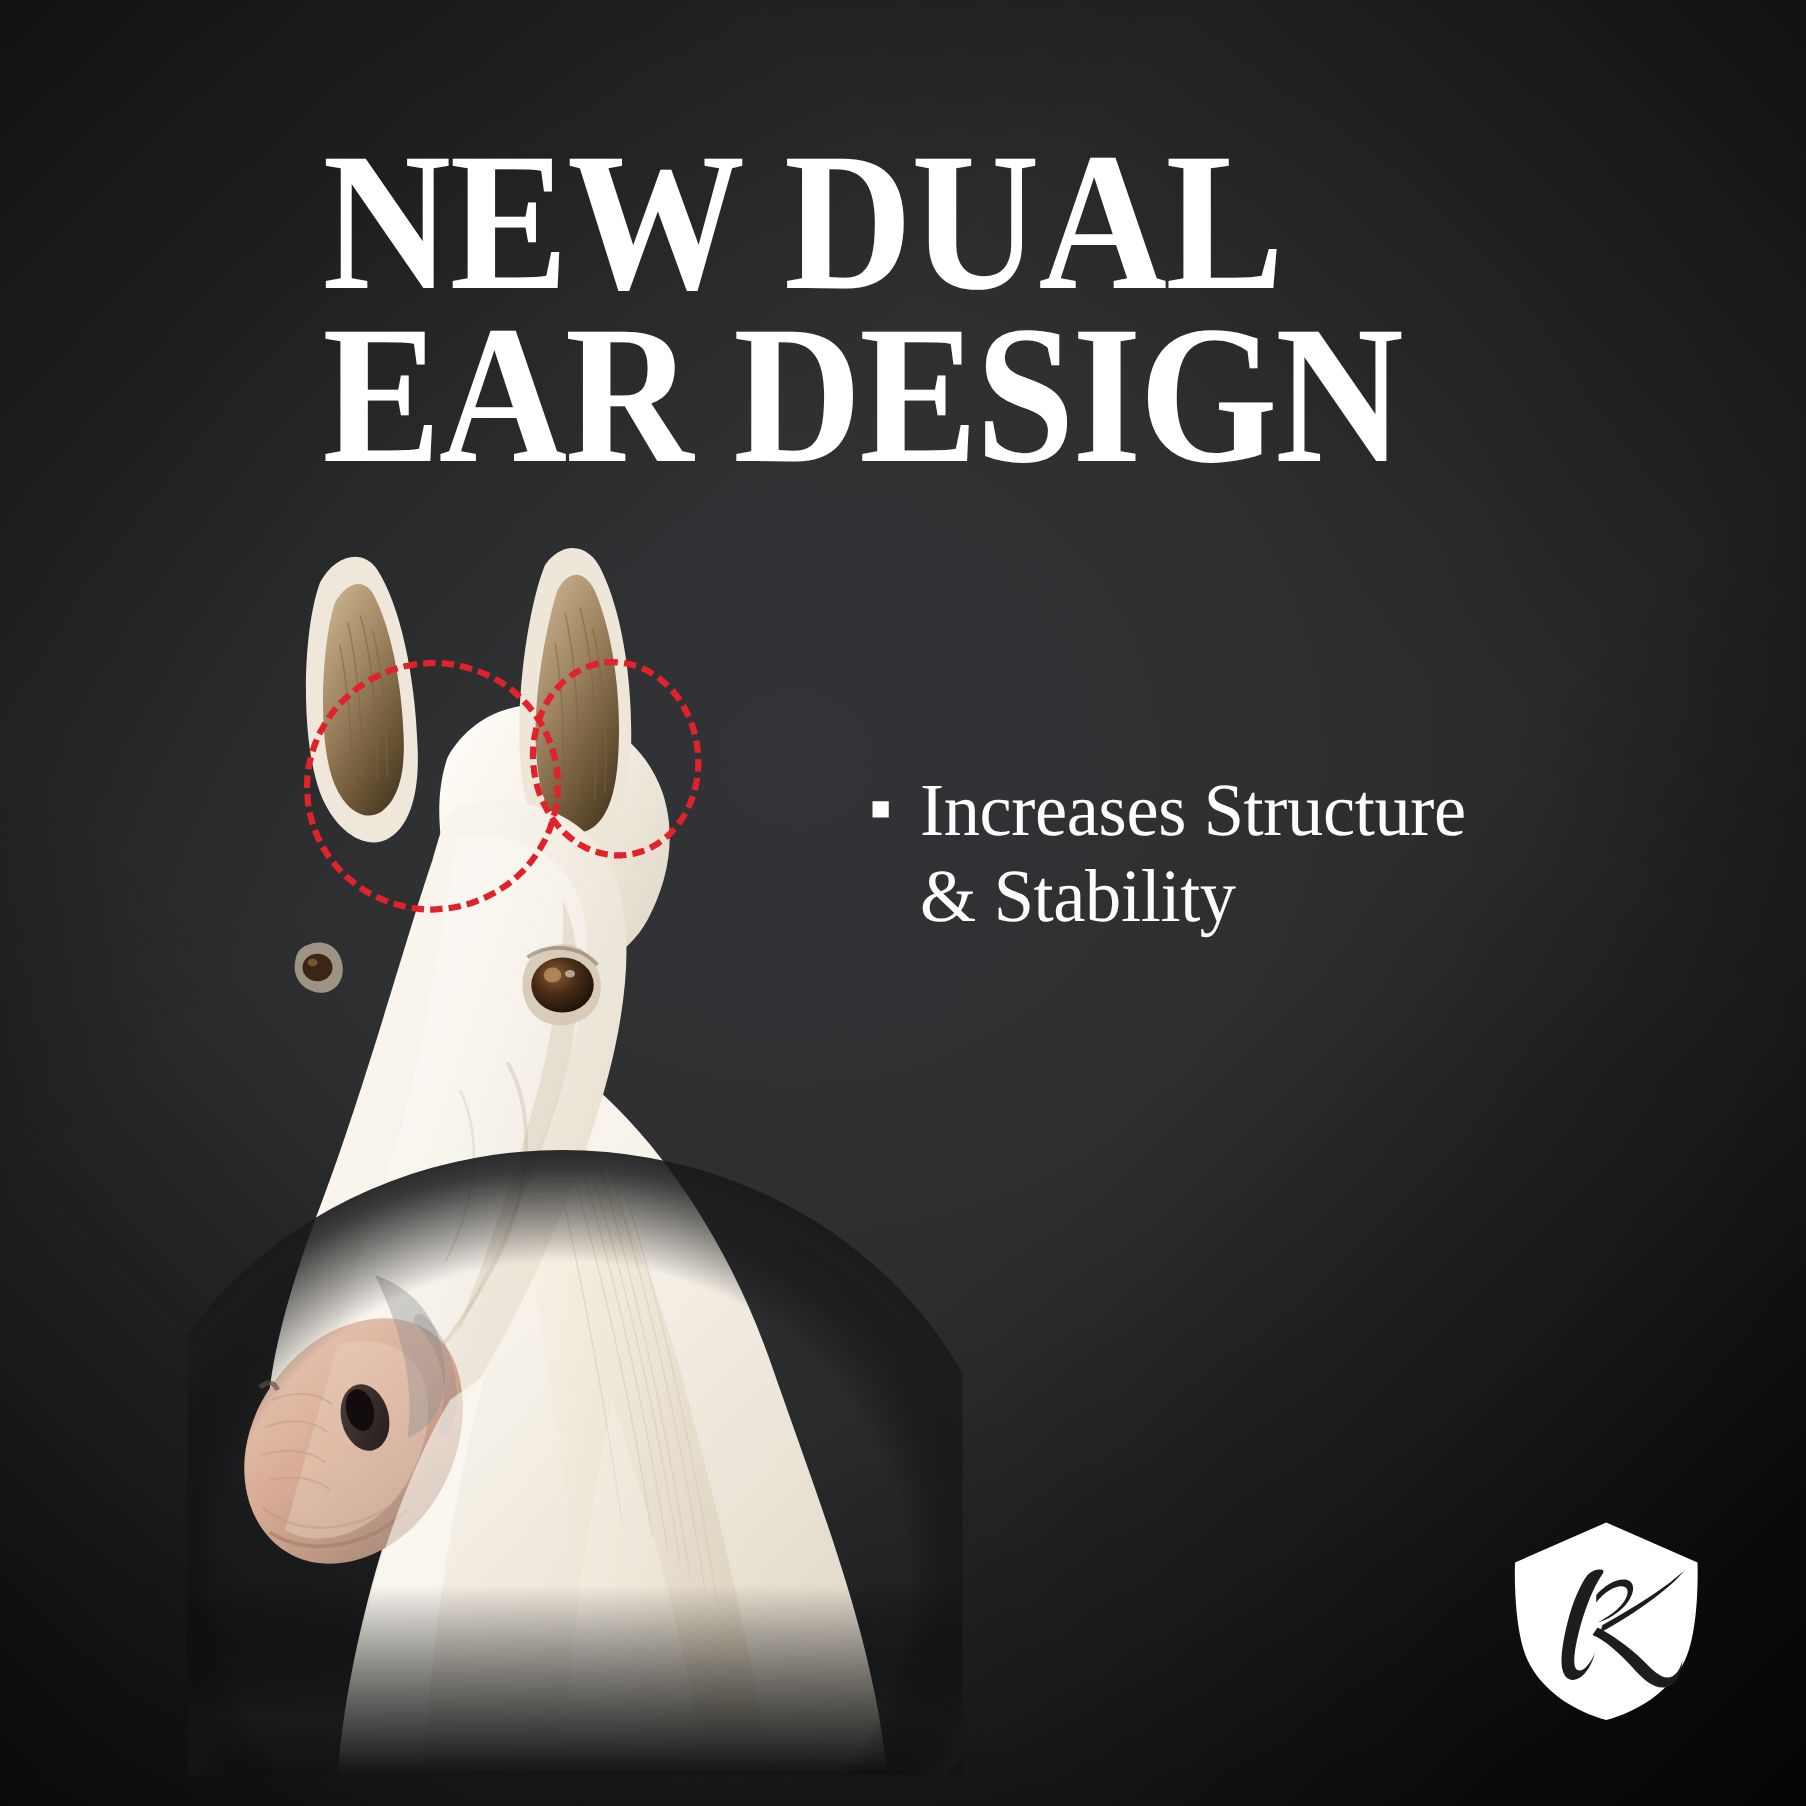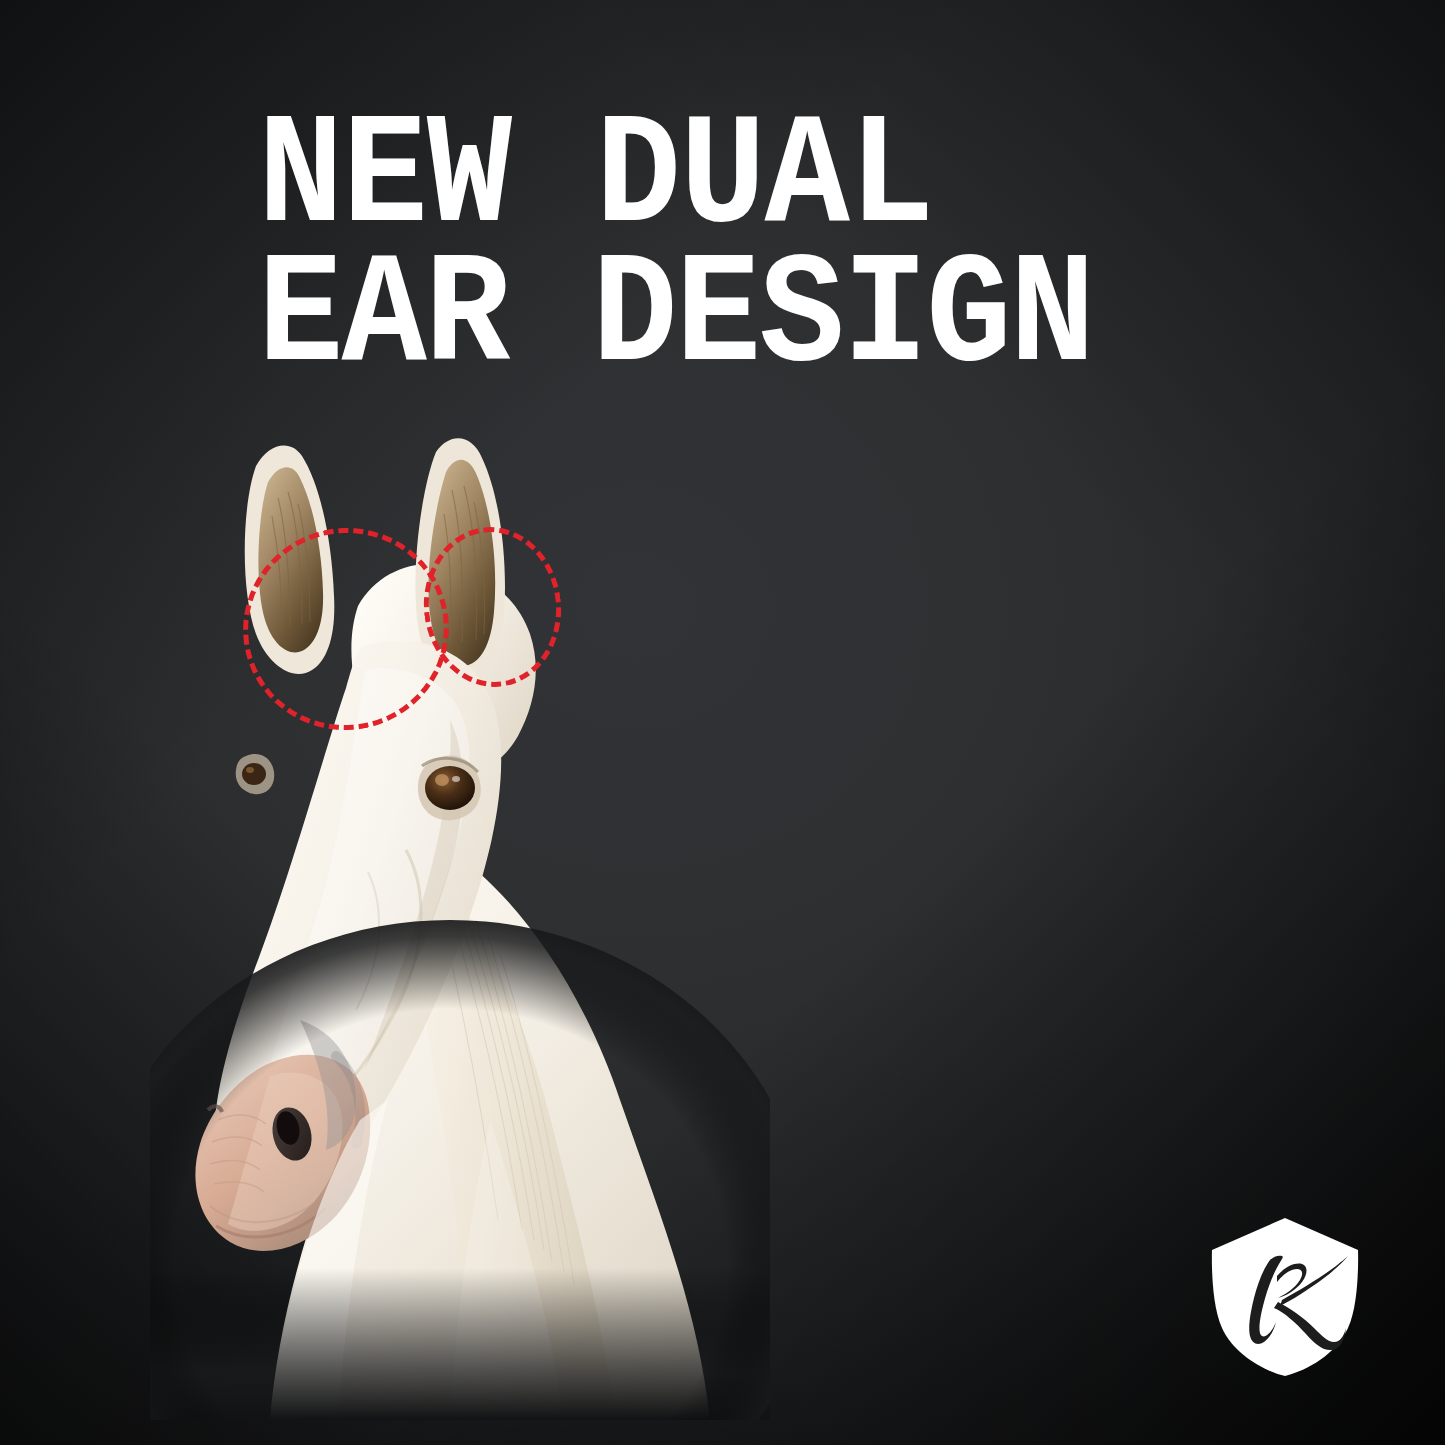--- a/index.html
+++ b/index.html
@@ -5,21 +5,21 @@
   html, body {
     margin: 0;
     padding: 0;
     background: #000;
   }
   #stage {
     position: relative;
     width: 1445px;
     height: 1445px;
     overflow: hidden;
-    font-family: Liberation Mono, monospace;
+    font-family: Liberation Serif, serif;
     background: #a21caf;
   }
 
   
   .bg-base {
     position: absolute;
     inset: 0;
     background:
       radial-gradient(ellipse 95% 85% at 44% 42%,
         #313336 0%,
@@ -354,20 +354,25 @@
 
   <div class="anno anno-left"></div>
   <div class="anno anno-right"></div>
 
   <div class="headline">
     <span class="hl-line hl-1">NEW DUAL</span>
     <span class="hl-line hl-2">EAR DESIGN</span>
   </div>
 
   <div class="bullets">
+    <div class="bullet-row">
+      <span class="bullet-mark"></span>
+      <span class="bullet-text">Increases Structure
+&amp; Stability</span>
+    </div>
   </div>
 
   <div class="logo">
     <svg viewBox="0 0 154 162" xmlns="http://www.w3.org/2000/svg" aria-hidden="true">
       <path d="M77 2 L150 34 C150 34 152 86 140 112
                C128 138 100 154 77 160
                C54 154 26 138 14 112
                C2 86 4 34 4 34 Z" fill="#ffffff"></path>
       <g fill="#1d1d1d">
 

